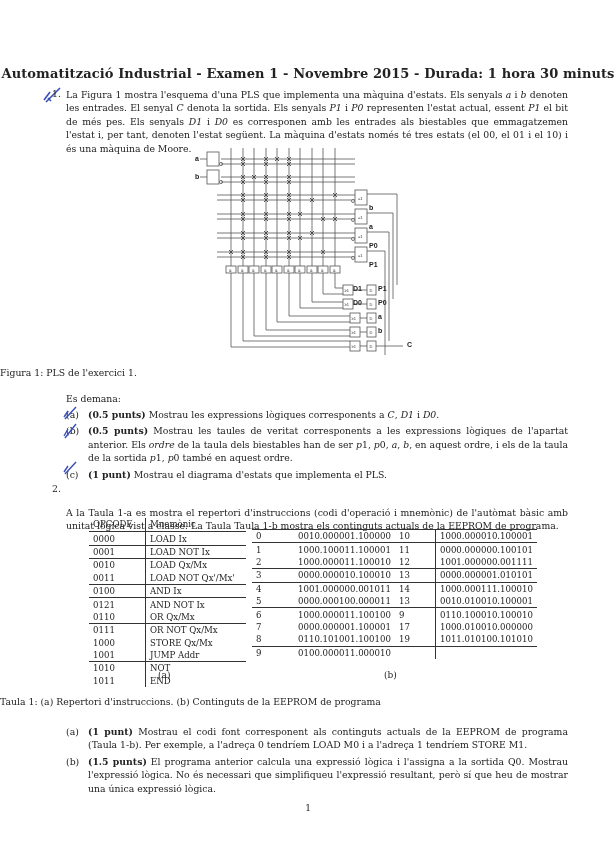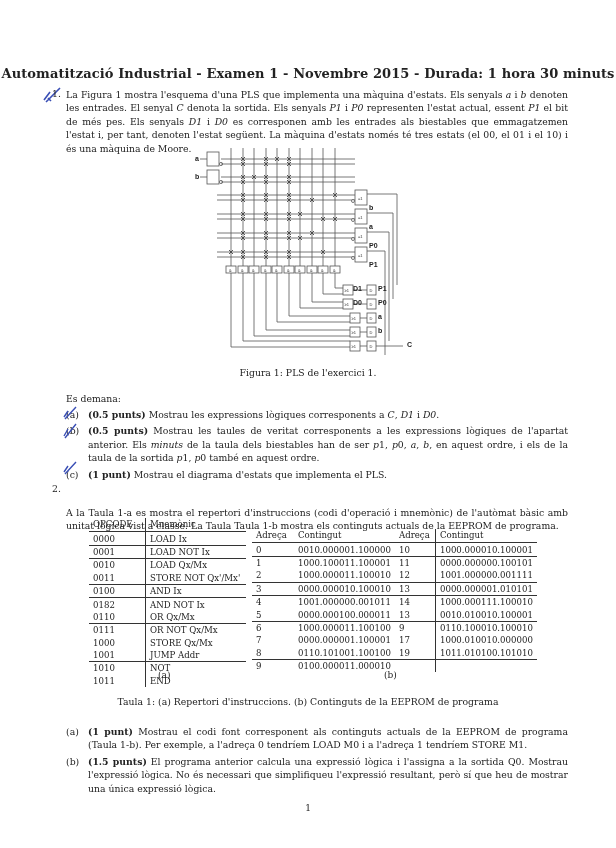--- a/index.html
+++ b/index.html
@@ -5,21 +5,21 @@
   html, body { margin:0; padding:0; background:#fff; }
   body { width:616px; height:848px; position:relative; overflow:hidden;
          font-family:"DejaVu Serif", "Liberation Serif", serif; color:#222; }
   .page { position:absolute; left:0; top:0; width:616px; height:848px; }
   .title { position:absolute; top:66px; left:0; width:616px; text-align:center;
            font-weight:bold; font-size:13px; letter-spacing:0.1px; }
   .para { position:absolute; font-size:9.3px; line-height:13.4px; text-align:justify; }
   .para i { font-style:italic; }
   .qnum { position:absolute; font-size:9.3px; }
   .fig { position:absolute; left:195px; top:148px; }
-  .caption { position:absolute; width:616px; left:0; text-align:center; font-size:9.3px; }
+  .caption { position:absolute; width:616px; left:0; font-size:9.3px; }
   .sublist { position:absolute; font-size:9.3px; line-height:13.4px; }
   .subitem { position:relative; padding-left:22px; margin-bottom:3px; text-align:justify; }
   .subitem .lbl { position:absolute; left:0; top:0; }
   .subitem b { font-weight:bold; }
   .check { position:absolute; }
   table.t { position:absolute; border-collapse:collapse; font-size:8.6px; }
   table.t td { padding:0 4px; height:12.4px; white-space:nowrap; }
   table.t td.sep { border-left:1px solid #333; }
   table.t tr.top td { border-top:1px solid #333; }
   table.t tr.head td { padding-bottom:1px;margin-left:24px; }
@@ -229,21 +229,21 @@
 
   <div class="para" style="left:66px;top:392px;">Es demana:</div>
 
   <div class="sublist" style="left:66px;top:408px;width:502px">
     <div class="subitem">
       <span class="lbl">(a)</span>
       <b>(0.5 punts)</b> <span class="q1i">Mostrau les expressions lògiques corresponents a <i>C</i>, <i>D1</i> i <i>D0</i>.</span>
     </div>
     <div class="subitem">
       <span class="lbl">(b)</span>
-      <b>(0.5 punts)</b> <span class="q1i">Mostrau les taules de veritat corresponents a les expressions lògiques de l'apartat anterior. Els <i>minuts</i> de la taula dels biestables han de ser <i>p</i>1, <i>p</i>0, <i>a</i>, <i>b</i>, en aquest ordre, i els de la taula de la sortida <i>p</i>1, <i>p</i>0 també en aquest ordre.</span>
+      <b>(0.5 punts)</b> <span class="q1i">Mostrau les taules de veritat corresponents a les expressions lògiques de l'apartat anterior. Els <i>ordre</i> de la taula dels biestables han de ser <i>p</i>1, <i>p</i>0, <i>a</i>, <i>b</i>, en aquest ordre, i els de la taula de la sortida <i>p</i>1, <i>p</i>0 també en aquest ordre.</span>
     </div>
     <div class="subitem">
       <span class="lbl">(c)</span>
       <b>(1 punt)</b> <span class="q1i">Mostrau el diagrama d'estats que implementa el PLS.</span>
     </div>
   </div>
   <svg class="check" style="left:62px;top:405px" width="16" height="16">
       <path d="M2 12 L6 6 M3 14 L14 2" stroke="#3a4fb5" stroke-width="1.4" fill="none"></path>
     </svg>
   <svg class="check" style="left:62px;top:422px" width="16" height="18">
@@ -269,28 +269,28 @@
         <tr class="top">
           <td style="width:48px">0001</td>
           <td class="sep" style="width:92px">LOAD NOT Ix</td>
         </tr>
         <tr class="top">
           <td style="width:48px">0010</td>
           <td class="sep" style="width:92px">LOAD Qx/Mx</td>
         </tr>
         <tr>
           <td style="width:48px">0011</td>
-          <td class="sep" style="width:92px">STORE NOT Qx'/Mx'</td>
+          <td class="sep" style="width:92px">LOAD NOT Qx'/Mx'</td>
         </tr>
         <tr class="top">
           <td style="width:48px">0100</td>
           <td class="sep" style="width:92px">AND Ix</td>
         </tr>
         <tr class="top">
-          <td style="width:48px">0182</td>
+          <td style="width:48px">0121</td>
           <td class="sep" style="width:92px">AND NOT Ix</td>
         </tr>
         <tr>
           <td style="width:48px">0110</td>
           <td class="sep" style="width:92px">OR Qx/Mx</td>
         </tr>
         <tr class="top">
           <td style="width:48px">0111</td>
           <td class="sep" style="width:92px">OR NOT Qx/Mx</td>
         </tr>
@@ -309,26 +309,20 @@
         <tr>
           <td style="width:48px">1011</td>
           <td class="sep" style="width:92px">END</td>
         </tr>
       </tbody>
     </table>
   <div class="tsub" style="left:158px;top:670px">(a)</div>
 
   <table class="t" id="tableB" style="left:252px;top:529px">
       <tbody>
-        <tr class="head">
-          <td>Adreça</td>
-          <td>Contingut</td>
-          <td>Adreça</td>
-          <td class="sep">Contingut</td>
-        </tr>
         <tr class="top">
           <td style="width:34px">0</td>
           <td style="width:92px">0010.000001.100000</td>
           <td style="width:32px">10</td>
           <td class="sep" style="width:92px">1000.000010.100001</td>
         </tr>
         <tr class="top">
           <td style="width:34px">1</td>
           <td style="width:92px">1000.100011.100001</td>
           <td style="width:32px">11</td>

